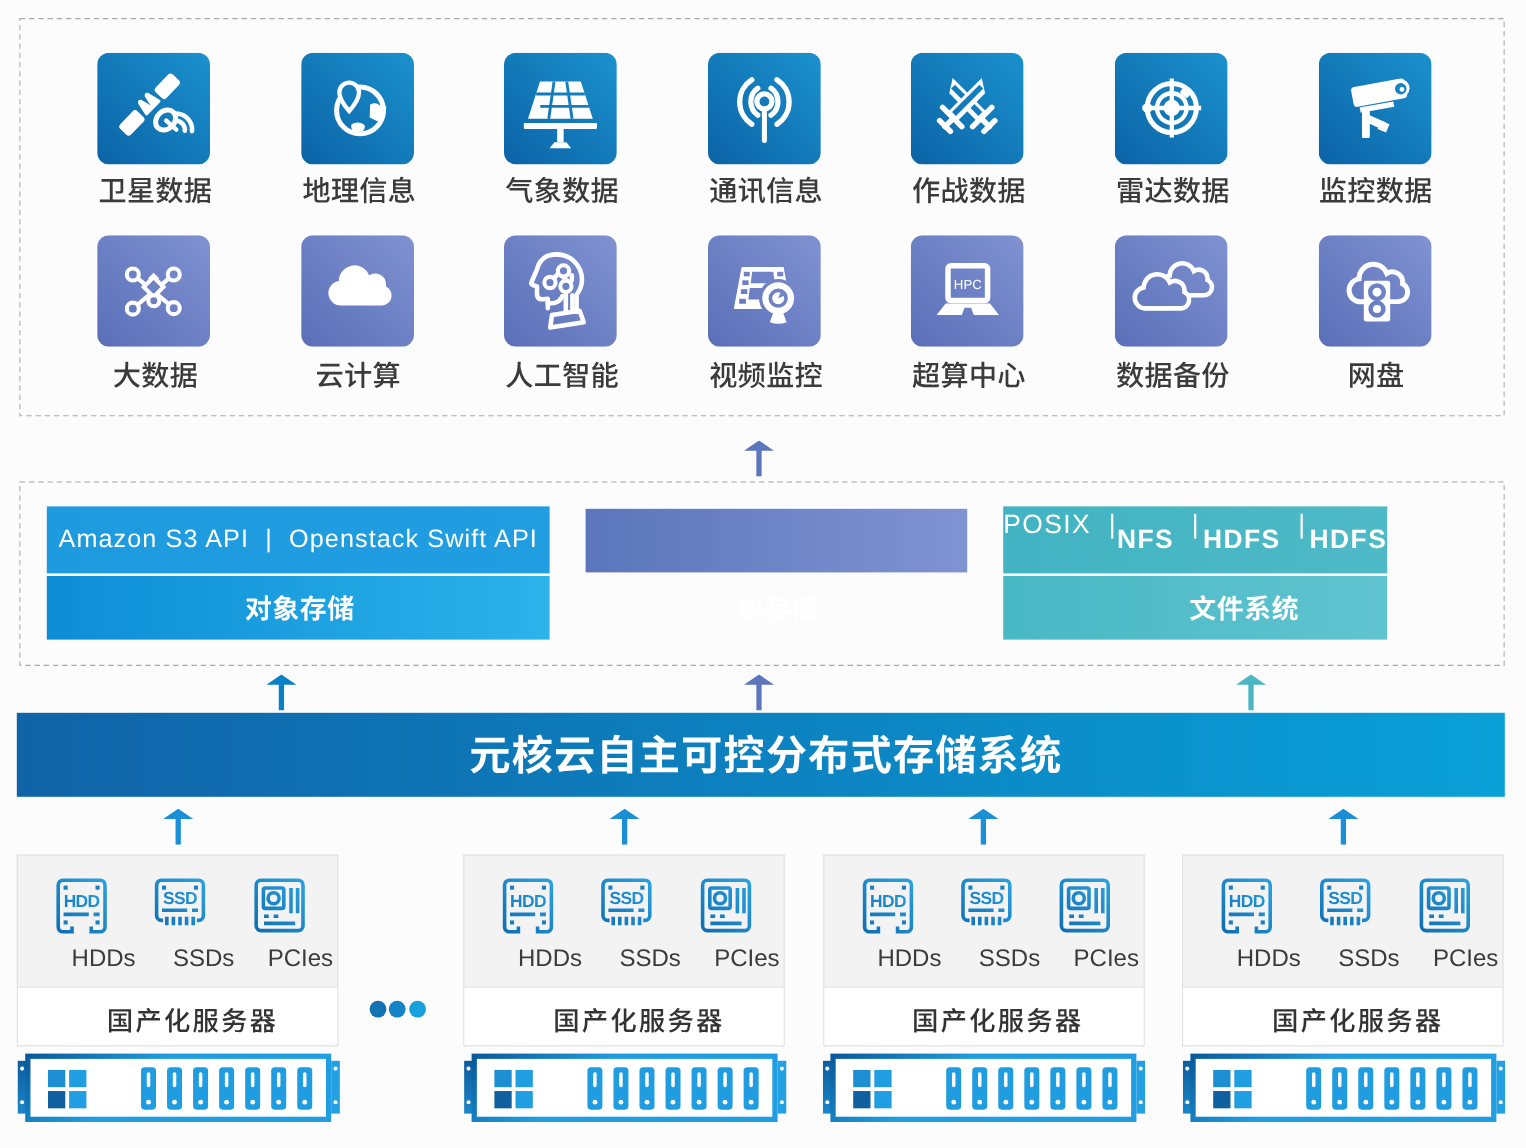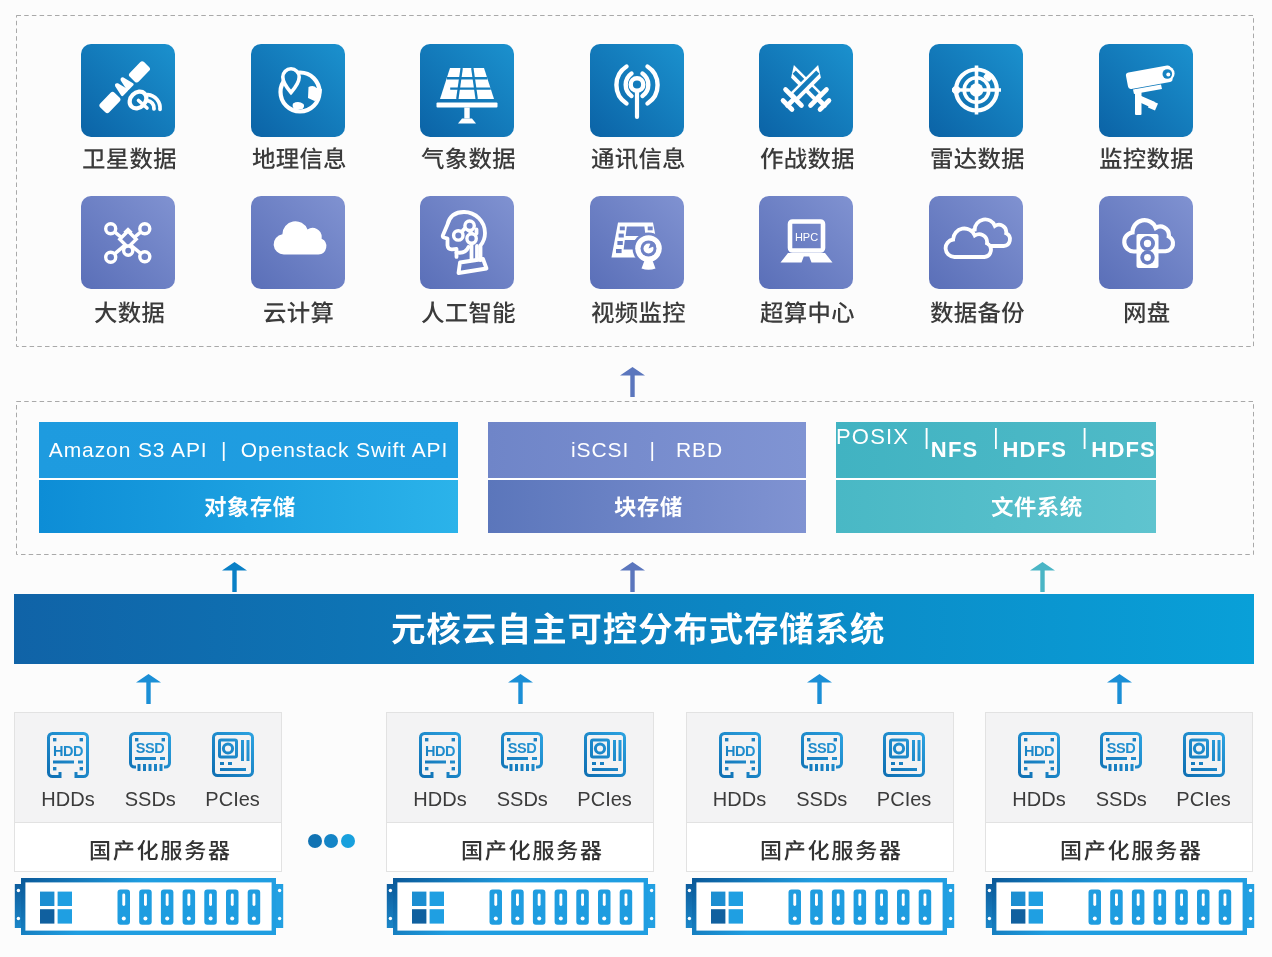--- a/index.html
+++ b/index.html
@@ -2,21 +2,21 @@
 <html><head><meta charset="utf-8"><style>
 html,body{margin:0;padding:0}
 body{width:1272px;height:957px;position:relative;background:#fcfcfc;font-family:"Liberation Sans",sans-serif;overflow:hidden}
 .tile{position:absolute}
 .blk{position:absolute;display:flex;flex-direction:column}
 .blk .t{height:56px;display:flex;align-items:center;justify-content:center;color:#fff;font-size:21px;letter-spacing:0.9px}
 .blk .sep{height:2px;background:#fff}
 .blk .b{height:53px;position:relative}
 .sbox{position:absolute;width:266px;background:#f3f3f4;border:1px solid #e2e2e2}
 .sbox .wrow{position:absolute;left:0;right:0;bottom:0;height:48px;background:#fff;border-top:1px solid #e2e2e2}
-.slabel{position:absolute;font-size:20px;color:#3b3b3b;text-align:center;width:90px}
+.slabel{position:absolute;font-size:20px;color:#3b3b3b;text-align:right;width:90px}
 </style></head><body>
 <svg width="0" height="0" style="position:absolute">
     <defs>
       <linearGradient id="g1" gradientUnits="userSpaceOnUse" x1="94" y1="0" x2="0" y2="93">
         <stop offset="0" stop-color="#1b91ce"></stop>
         <stop offset="1" stop-color="#0b63a6"></stop>
       </linearGradient>
       <linearGradient id="g2" gradientUnits="userSpaceOnUse" x1="94" y1="0" x2="0" y2="93">
         <stop offset="0" stop-color="#8092d1"></stop>
         <stop offset="1" stop-color="#5a6fb8"></stop>
@@ -248,21 +248,20 @@
   </svg>
 <div class="blk" style="left:39px;top:422px;width:419px">
 <div class="t" style="background:linear-gradient(90deg,#1e9bdf,#209ee1)">Amazon S3 API&nbsp;&nbsp;|&nbsp;&nbsp;Openstack Swift API</div>
 <div class="sep"></div>
     <div class="b" style="background:linear-gradient(90deg,#0d8dd6,#2bb3ea)"></div>
   </div>
 <svg style="position:absolute;left:203.4px;top:489.6px" width="93.2" height="33.8" viewBox="0 0 93.2 33.8">
     <path fill="#ffffff" transform="translate(1,25.2)" d="M10.8 -8.7C11.8 -7.1 12.8 -5.1 13.1 -3.8L15.4 -4.9C15.1 -6.3 14.0 -8.3 12.9 -9.7ZM1.4 -9.9C2.7 -8.8 4.1 -7.4 5.4 -6.1C4.2 -3.5 2.6 -1.5 0.7 -0.2C1.3 0.3 2.2 1.3 2.6 2.0C4.5 0.5 6.1 -1.4 7.4 -3.8C8.3 -2.7 9.0 -1.7 9.4 -0.8L11.5 -2.8C10.9 -4.0 9.9 -5.3 8.6 -6.6C9.6 -9.3 10.3 -12.4 10.6 -16.0L8.9 -16.5L8.4 -16.4H1.5V-13.9H7.7C7.4 -12.1 7.0 -10.4 6.5 -8.8C5.4 -9.8 4.3 -10.8 3.3 -11.7ZM16.7 -19.1V-14.1H11.0V-11.5H16.7V-1.3C16.7 -1.0 16.5 -0.9 16.1 -0.9C15.8 -0.9 14.5 -0.8 13.3 -0.9C13.6 -0.1 14.0 1.2 14.1 2.0C16.0 2.0 17.3 1.9 18.2 1.4C19.1 1.0 19.3 0.2 19.3 -1.3V-11.5H21.8V-14.1H19.3V-19.1Z M30.0 -19.2C28.8 -17.4 26.7 -15.3 23.8 -13.8C24.4 -13.4 25.2 -12.5 25.6 -11.9L26.4 -12.4V-8.9H28.6C27.2 -8.3 25.6 -7.8 23.9 -7.4C24.3 -6.9 25.0 -6.0 25.2 -5.5C27.3 -6.1 29.2 -6.8 31.0 -7.8C31.3 -7.6 31.7 -7.4 31.9 -7.1C30.1 -5.9 27.1 -4.8 24.6 -4.3C25.0 -3.8 25.7 -3.0 26.0 -2.5C28.5 -3.1 31.3 -4.4 33.3 -5.9C33.6 -5.6 33.8 -5.3 34.0 -5.1C31.8 -3.4 27.8 -1.8 24.4 -1.1C24.9 -0.6 25.6 0.3 25.9 0.9C28.9 0.1 32.3 -1.4 34.8 -3.2C35.1 -2.1 34.8 -1.2 34.1 -0.8C33.7 -0.5 33.2 -0.4 32.6 -0.4C32.0 -0.4 31.2 -0.4 30.4 -0.5C30.8 0.2 31.1 1.2 31.1 1.9C31.8 1.9 32.5 2.0 33.1 2.0C34.2 1.9 34.9 1.8 35.8 1.2C37.4 0.2 38.0 -1.9 37.1 -4.2L37.9 -4.6C38.9 -2.4 40.5 -0.0 42.9 1.2C43.3 0.5 44.1 -0.6 44.7 -1.1C42.5 -2.0 41.0 -3.8 40.0 -5.6C41.1 -6.1 42.1 -6.7 43.0 -7.2L40.8 -8.9C39.6 -8.0 37.8 -6.9 36.2 -6.1C35.5 -7.1 34.5 -8.0 33.2 -8.9H42.2V-14.5H36.8C37.4 -15.2 38.0 -16.0 38.4 -16.6L36.5 -17.8L36.1 -17.7H32.1L32.8 -18.7ZM30.4 -15.7H34.6C34.4 -15.3 34.0 -14.9 33.7 -14.5H29.2C29.6 -14.9 30.0 -15.3 30.4 -15.7ZM28.9 -12.5H33.6C33.1 -11.9 32.5 -11.4 31.9 -10.9H28.9ZM36.2 -12.5H39.6V-10.9H34.8C35.3 -11.4 35.8 -11.9 36.2 -12.5Z M59.4 -7.7V-6.2H53.7V-3.7H59.4V-0.9C59.4 -0.6 59.3 -0.5 58.9 -0.5C58.5 -0.5 57.2 -0.5 56.1 -0.6C56.4 0.2 56.7 1.3 56.8 2.0C58.6 2.0 60.0 2.0 60.9 1.6C61.9 1.2 62.1 0.5 62.1 -0.8V-3.7H67.4V-6.2H62.1V-7.0C63.6 -8.1 65.1 -9.4 66.3 -10.6L64.5 -12.0L64.0 -11.9H55.4V-9.4H61.5C60.9 -8.8 60.1 -8.2 59.4 -7.7ZM54.1 -19.1C53.8 -18.2 53.5 -17.2 53.1 -16.2H47.0V-13.6H52.0C50.6 -10.9 48.7 -8.4 46.2 -6.8C46.6 -6.2 47.2 -5.0 47.5 -4.2C48.2 -4.7 48.9 -5.3 49.6 -5.9V2.0H52.3V-9.0C53.4 -10.4 54.3 -12.0 55.0 -13.6H67.1V-16.2H56.1C56.4 -16.9 56.7 -17.7 56.9 -18.4Z M74.9 -16.6C75.9 -15.6 77.1 -14.2 77.5 -13.3L79.4 -14.6C78.9 -15.5 77.7 -16.9 76.7 -17.8ZM79.1 -12.6V-10.2H82.9C81.6 -8.9 80.2 -7.8 78.6 -6.9C79.1 -6.5 80.0 -5.4 80.3 -4.9L81.3 -5.6V2.0H83.6V1.0H87.3V1.9H89.6V-8.2H84.4C84.9 -8.9 85.5 -9.5 86.1 -10.2H90.5V-12.6H87.8C88.8 -14.3 89.7 -16.2 90.4 -18.1L88.0 -18.7C87.6 -17.7 87.2 -16.7 86.7 -15.8V-16.9H84.7V-19.1H82.2V-16.9H79.9V-14.7H82.2V-12.6ZM84.7 -14.7H86.2C85.8 -14.0 85.3 -13.3 84.9 -12.6H84.7ZM83.6 -2.7H87.3V-1.1H83.6ZM83.6 -4.6V-6.1H87.3V-4.6ZM76.3 1.2C76.7 0.8 77.4 0.3 80.8 -1.7C80.6 -2.2 80.3 -3.1 80.1 -3.8L78.4 -2.8V-12.1H74.2V-9.5H76.1V-2.9C76.1 -1.9 75.5 -1.2 75.1 -0.9C75.5 -0.4 76.1 0.7 76.3 1.2ZM72.9 -19.2C72.0 -16.0 70.6 -12.7 69.0 -10.5C69.4 -9.9 70.0 -8.5 70.2 -7.9C70.6 -8.3 70.9 -8.9 71.3 -9.4V2.0H73.6V-14.1C74.2 -15.6 74.7 -17.1 75.1 -18.6Z"></path>
   </svg>
 <div class="blk" style="left:488px;top:422px;width:318px">
-<div class="t" style="background:linear-gradient(90deg,#6f85c8,#8094d3)">iSCSI&nbsp;&nbsp;&nbsp;|&nbsp;&nbsp;&nbsp;RBD</div>
 <div class="sep"></div>
     <div class="b" style="background:linear-gradient(90deg,#5b76bb,#8093d2)"></div>
   </div>
 <svg style="position:absolute;left:612.9px;top:489.6px" width="70.3" height="33.8" viewBox="0 0 70.3 33.8">
     <path fill="#ffffff" transform="translate(1,25.2)" d="M17.5 -9.0H14.9C14.9 -9.6 14.9 -10.3 14.9 -10.9V-13.0H17.5ZM12.4 -18.9V-15.5H9.0V-13.0H12.4V-10.9C12.4 -10.3 12.3 -9.6 12.3 -9.0H8.5V-6.4H11.9C11.2 -3.9 9.7 -1.6 6.1 0.0C6.6 0.5 7.5 1.5 7.9 2.1C11.7 0.2 13.5 -2.3 14.3 -5.1C15.4 -1.9 17.2 0.6 19.9 2.1C20.4 1.3 21.2 0.2 21.8 -0.3C19.2 -1.5 17.4 -3.7 16.4 -6.4H21.4V-9.0H20.0V-15.5H14.9V-18.9ZM0.6 -4.3 1.7 -1.6C3.7 -2.5 6.2 -3.7 8.5 -4.8L7.9 -7.2L5.9 -6.4V-11.3H8.1V-13.9H5.9V-18.8H3.4V-13.9H1.0V-11.3H3.4V-5.3C2.3 -4.9 1.4 -4.5 0.6 -4.3Z M36.5 -7.7V-6.2H30.8V-3.7H36.5V-0.9C36.5 -0.6 36.4 -0.5 36.0 -0.5C35.6 -0.5 34.3 -0.5 33.2 -0.6C33.5 0.2 33.8 1.3 33.9 2.0C35.7 2.0 37.1 2.0 38.0 1.6C39.0 1.2 39.2 0.5 39.2 -0.8V-3.7H44.5V-6.2H39.2V-7.0C40.7 -8.1 42.2 -9.4 43.4 -10.6L41.6 -12.0L41.1 -11.9H32.5V-9.4H38.6C38.0 -8.8 37.2 -8.2 36.5 -7.7ZM31.2 -19.1C30.9 -18.2 30.6 -17.2 30.2 -16.2H24.1V-13.6H29.1C27.7 -10.9 25.8 -8.4 23.3 -6.8C23.7 -6.2 24.3 -5.0 24.6 -4.2C25.3 -4.7 26.0 -5.3 26.7 -5.9V2.0H29.4V-9.0C30.5 -10.4 31.4 -12.0 32.1 -13.6H44.2V-16.2H33.2C33.5 -16.9 33.8 -17.7 34.0 -18.4Z M52.0 -16.6C53.0 -15.6 54.2 -14.2 54.6 -13.3L56.5 -14.6C56.0 -15.5 54.8 -16.9 53.8 -17.8ZM56.2 -12.6V-10.2H60.0C58.7 -8.9 57.3 -7.8 55.7 -6.9C56.2 -6.5 57.1 -5.4 57.4 -4.9L58.4 -5.6V2.0H60.7V1.0H64.4V1.9H66.7V-8.2H61.5C62.0 -8.9 62.6 -9.5 63.2 -10.2H67.6V-12.6H64.9C65.9 -14.3 66.8 -16.2 67.5 -18.1L65.1 -18.7C64.7 -17.7 64.3 -16.7 63.8 -15.8V-16.9H61.8V-19.1H59.3V-16.9H57.0V-14.7H59.3V-12.6ZM61.8 -14.7H63.3C62.9 -14.0 62.4 -13.3 62.0 -12.6H61.8ZM60.7 -2.7H64.4V-1.1H60.7ZM60.7 -4.6V-6.1H64.4V-4.6ZM53.4 1.2C53.8 0.8 54.5 0.3 57.9 -1.7C57.7 -2.2 57.4 -3.1 57.2 -3.8L55.5 -2.8V-12.1H51.3V-9.5H53.2V-2.9C53.2 -1.9 52.6 -1.2 52.2 -0.9C52.6 -0.4 53.2 0.7 53.4 1.2ZM50.0 -19.2C49.1 -16.0 47.7 -12.7 46.1 -10.5C46.5 -9.9 47.1 -8.5 47.3 -7.9C47.7 -8.3 48.0 -8.9 48.4 -9.4V2.0H50.7V-14.1C51.3 -15.6 51.8 -17.1 52.2 -18.6Z"></path>
   </svg>
 <div class="blk" style="left:836px;top:422px;width:320px">
 <div class="t" style="background:linear-gradient(90deg,#41b3c2,#4fbac7);font-size:22px;letter-spacing:1.2px">POSIX&nbsp;&nbsp;|&nbsp;&nbsp;<b>NFS</b>&nbsp;&nbsp;|&nbsp;&nbsp;<b>HDFS</b>&nbsp;&nbsp;|&nbsp;&nbsp;<b>HDFS</b></div>
 <div class="sep"></div>
     <div class="b" style="background:linear-gradient(90deg,#49b8c5,#5fc4cf)"></div>

